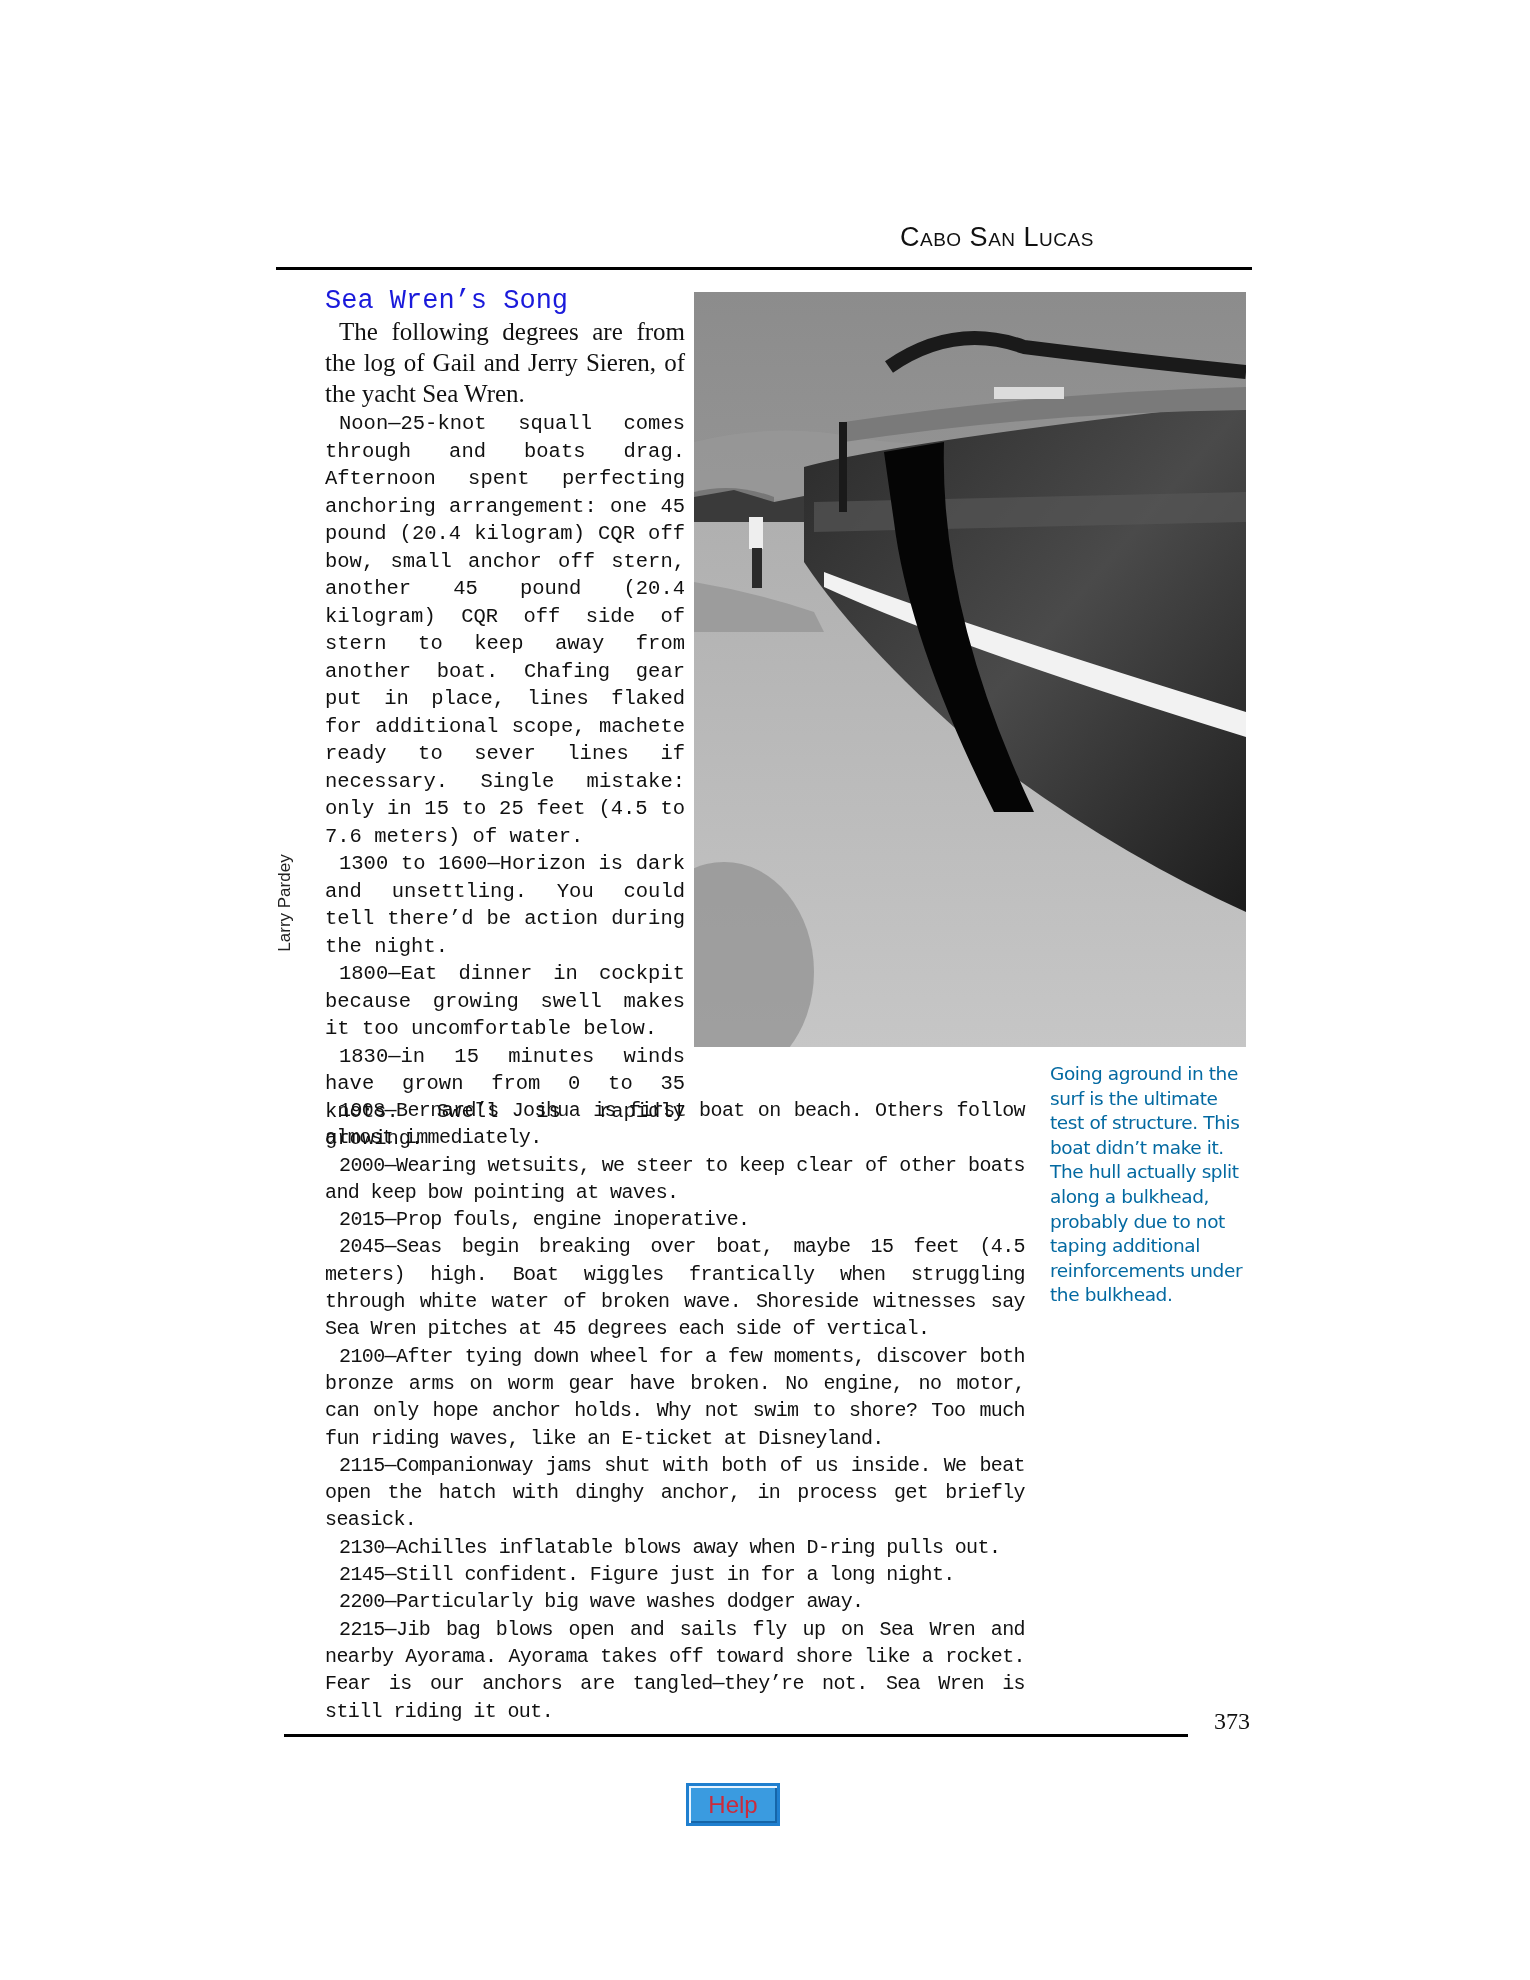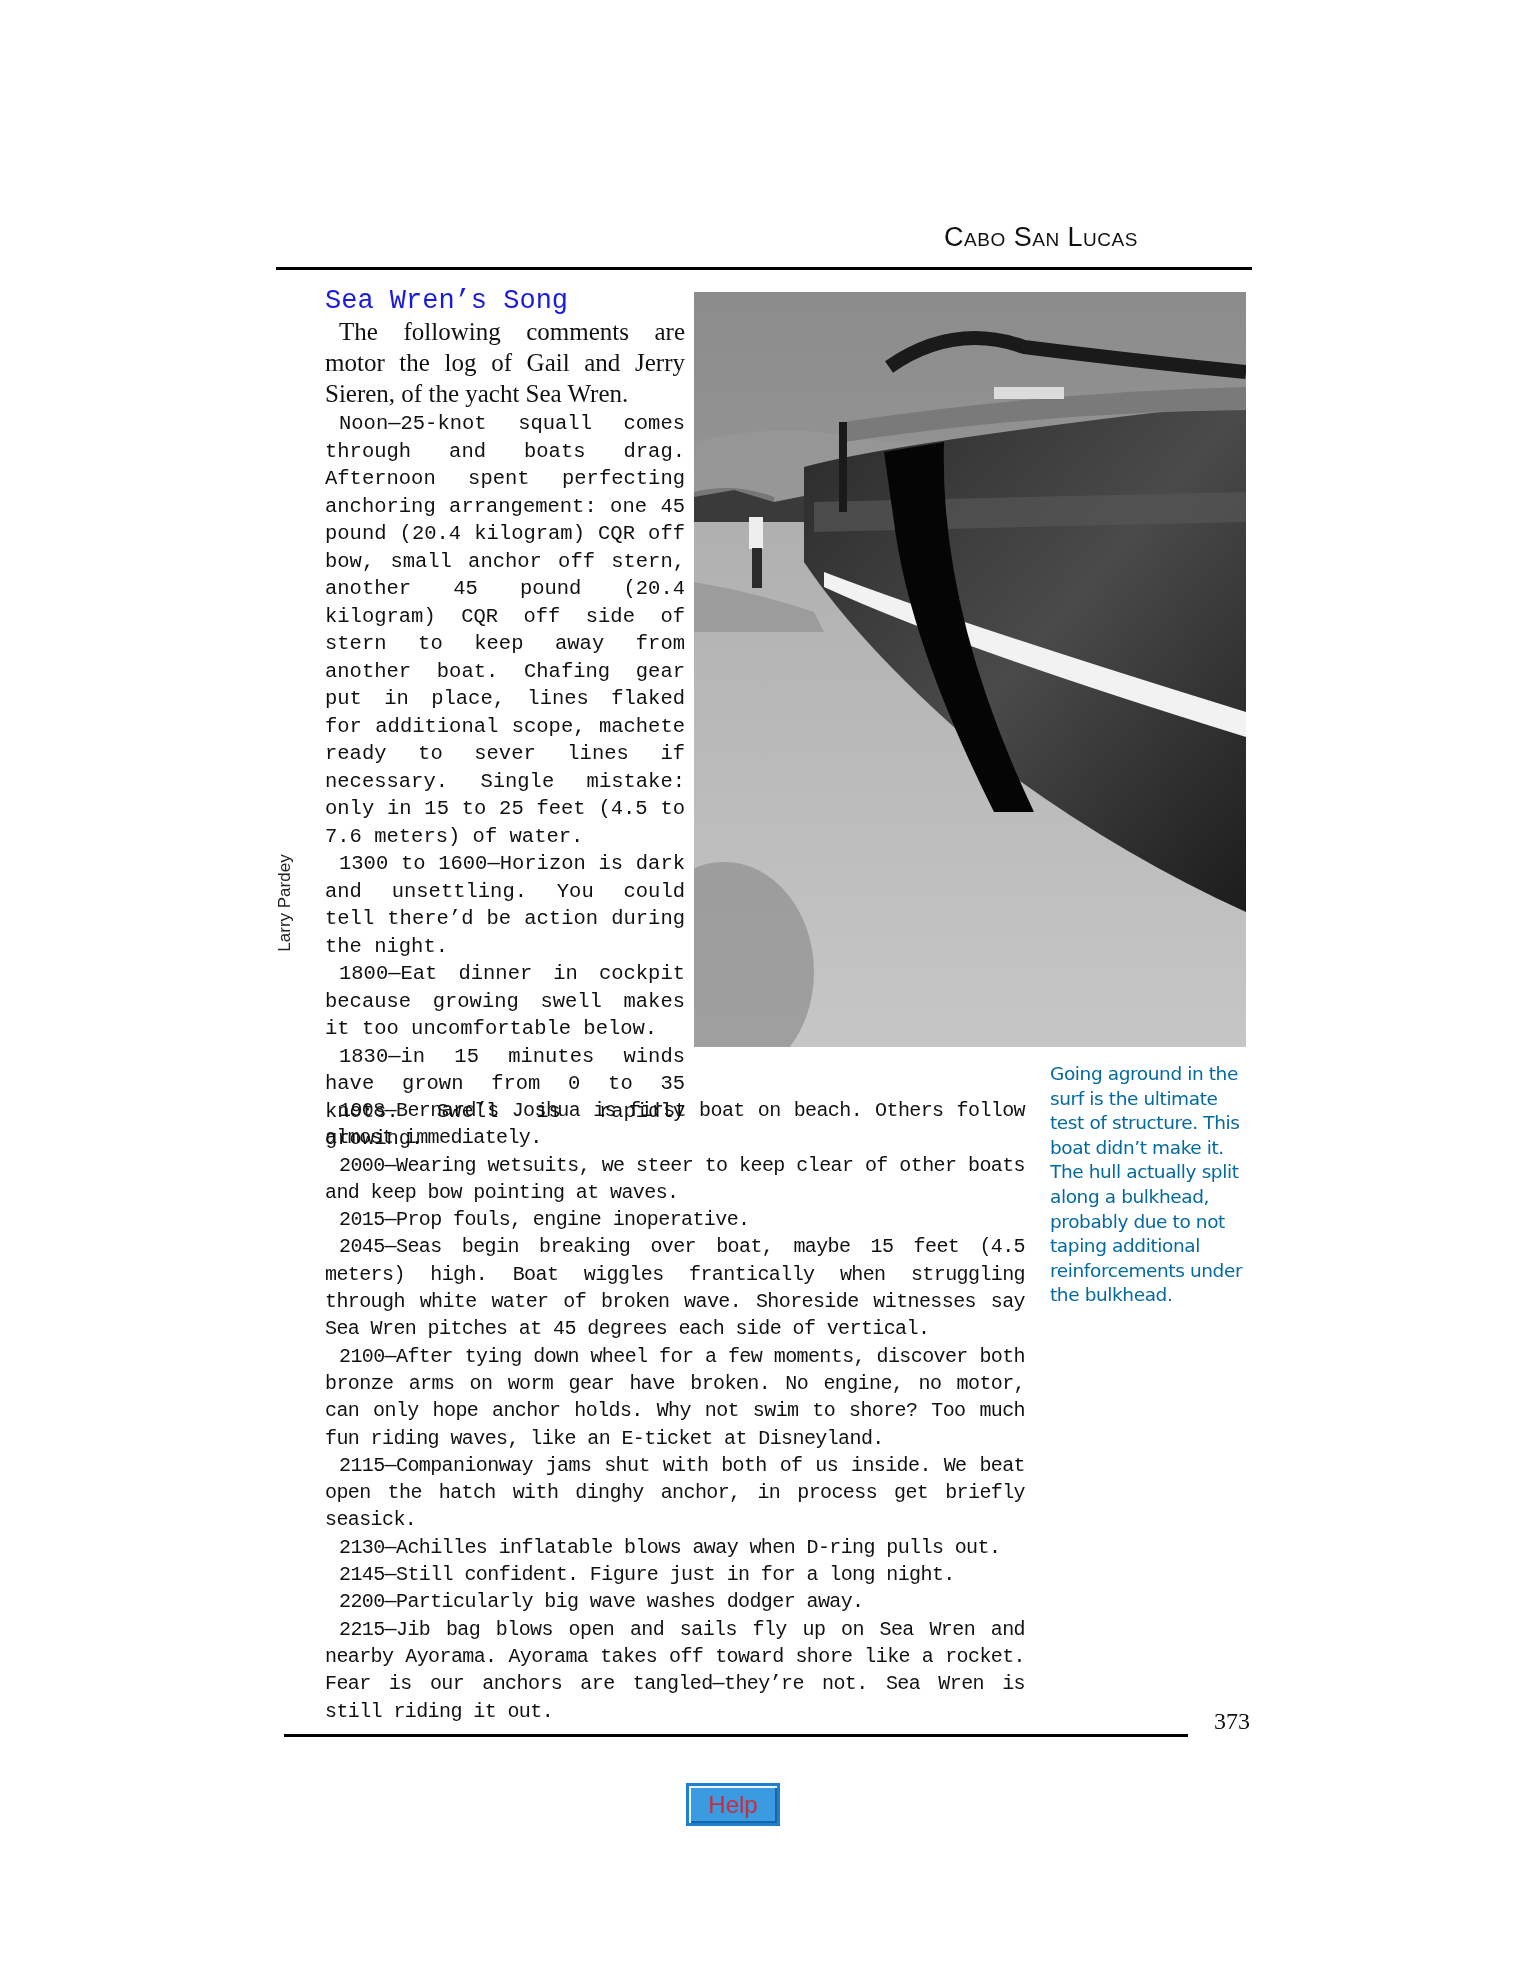--- a/index.html
+++ b/index.html
@@ -1,20 +1,20 @@
 <!DOCTYPE html>
 <html><head>
 <meta charset="utf-8">
 <style>
   html, body { margin: 0; padding: 0; background: #ffffff; }
   body { width: 1530px; height: 1980px; position: relative; overflow: hidden; }
   .abs { position: absolute; }
 
   .running-head {
-    left: 876px; top: 222px; width: 330px; text-align: center;
+    left: 900px; top: 222px; width: 330px; text-align: left;
     font-family: "Liberation Sans", sans-serif; color: #111;
     font-size: 27px; letter-spacing: 0.5px; font-variant: small-caps;
   }
   .rule { background: #000; height: 3px; }
   .top-rule { left: 276px; top: 267px; width: 976px; }
   .bottom-rule { left: 284px; top: 1734px; width: 904px; }
 
   .page-number {
     left: 1200px; top: 1708px; width: 50px; text-align: right;
     font-family: "Liberation Serif", serif; font-size: 24px; color: #111;
@@ -72,21 +72,21 @@
   }
 </style>
 </head>
 <body>
 
 <div class="abs running-head">Cabo San Lucas</div>
 <div class="abs rule top-rule"></div>
 
 <div class="abs sidebar-title">Sea Wren’s Song</div>
 <div class="abs intro">
-  <p>The following comments are motor the log of Gail and Jerry Sieren, of the yacht Sea Wren.</p>
+  <p>The following degrees are from the log of Gail and Jerry Sieren, of the yacht Sea Wren.</p>
 </div>
 
 <div class="abs log-narrow">
   <p>Noon—25-knot squall comes through and boats drag. Afternoon spent perfecting anchoring arrangement: one 45 pound (20.4 kilogram) CQR off bow, small anchor off stern, another 45 pound (20.4 kilogram) CQR off side of stern to keep away from another boat. Chafing gear put in place, lines flaked for additional scope, machete ready to sever lines if necessary. Single mistake: only in 15 to 25 feet (4.5 to 7.6 meters) of water.</p>
   <p>1300 to 1600—Horizon is dark and unsettling. You could tell there’d be action during the night.</p>
   <p>1800—Eat dinner in cockpit because growing swell makes it too uncomfortable below.</p>
   <p>1830—in 15 minutes winds have grown from 0 to 35 knots. Swell is rapidly growing.</p>
 </div>
 
 <div class="abs log-wide">

